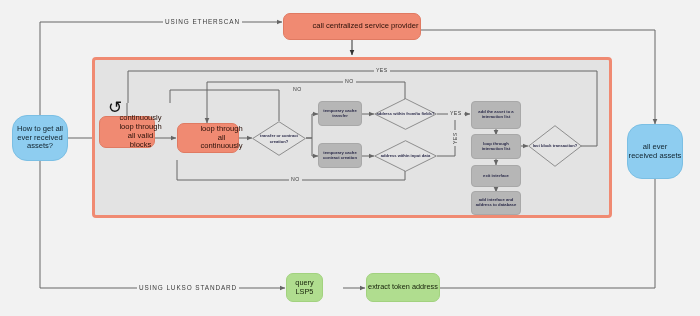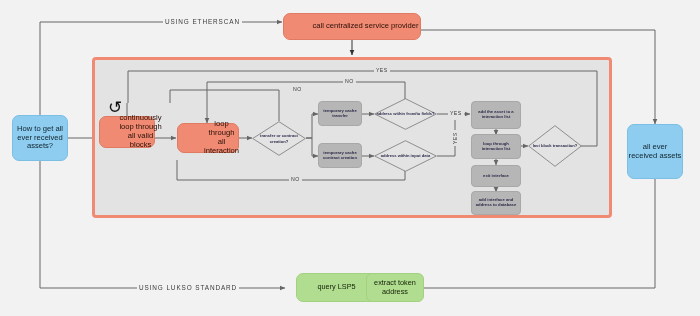--- a/index.html
+++ b/index.html
@@ -8,21 +8,21 @@
     background:#f2f2f2;
     font-family:"Liberation Sans",sans-serif;
     overflow:hidden;
     position:relative;
   }
   #stage{position:absolute;left:0;top:0;width:700px;height:316px;}
   svg.edges{position:absolute;left:0;top:0;width:700px;height:316px;overflow:visible;}
 
   .node{position:absolute;box-sizing:border-box;display:flex;align-items:center;justify-content:center;
         text-align:center;line-height:1.18;color:#111;border-radius:6px;}
-  .blue{background:#8ecdf0;border:1px solid #7bbfe4;color:#10232e;font-size:7.6px;border-radius:7px;}
+  .blue{background:#8ecdf0;border:1px solid #7bbfe4;color:#10232e;font-size:7.6px;border-radius:15px;}
   .salmon{background:#f08a72;border:1px solid #e07a62;color:#2a1008;font-size:7.6px;border-radius:7px;padding-left:27px;}
   .green{background:#b0dd8f;border:1px solid #a2d27f;color:#152008;font-size:7.3px;border-radius:7px;}
   .gray{background:#b6b6b6;border:1px solid #a8a8a8;color:#2b2b4a;font-size:4.2px;border-radius:4px;font-weight:bold;}
   .gray span{display:block;padding:0 2px;}
 
   .diamond{position:absolute;display:flex;align-items:center;justify-content:center;text-align:center;}
   .diamond .dshape{position:absolute;left:0;top:0;width:100%;height:100%;}
   .diamond .dtext{position:relative;z-index:2;font-size:4.1px;color:#2b2b4a;line-height:1.25;font-weight:bold;}
 
   .panel{position:absolute;background:#e3e3e3;border:3px solid #f08a72;border-radius:4px;box-sizing:border-box;}
@@ -108,21 +108,21 @@
 
   <div class="node salmon" style="left:283px;top:13px;width:138px;height:27px;">
     <span>call centralized service provider</span>
   </div>
 
   <div class="node salmon" style="left:99px;top:116px;width:56px;height:32px;">
     <span>continuously loop through all valid blocks</span>
   </div>
 
   <div class="node salmon" style="left:177px;top:123px;width:62px;height:30px;">
-    <span>loop through all interaction</span>
+    <span>loop through all continuously</span>
   </div>
 
   <div class="node gray" style="left:318px;top:101px;width:44px;height:25px;">
     <span>temporary cache transfer</span>
   </div>
 
   <div class="node gray" style="left:318px;top:143px;width:44px;height:25px;">
     <span>temporary cache contract creation</span>
   </div>
 
@@ -135,25 +135,25 @@
   </div>
 
   <div class="node gray" style="left:471px;top:165px;width:50px;height:22px;">
     <span>exit interface</span>
   </div>
 
   <div class="node gray" style="left:471px;top:191px;width:50px;height:24px;">
     <span>add interface and address to database</span>
   </div>
 
-  <div class="node green" style="left:296px;top:273px;width:81px;height:29px;">
+  <div class="node green" style="left:286px;top:273px;width:37px;height:29px;">
     <span>query LSP5</span>
   </div>
 
-  <div class="node green" style="left:366px;top:273px;width:58px;height:29px;border-radius:6px;">
+  <div class="node green" style="left:366px;top:273px;width:74px;height:29px;">
     <span>extract token address</span>
   </div>
 
   <div class="diamond" style="left:252px;top:121px;width:54px;height:35px;">
     <svg class="dshape" viewBox="0 0 54 35">
       <polygon points="27,0.7 53.3,17.5 27,34.3 0.7,17.5" fill="#e3e3e3" stroke="#777" stroke-width="0.8"></polygon>
     </svg>
     <div class="dtext">transfer or contract creation?</div>
   </div>
 

